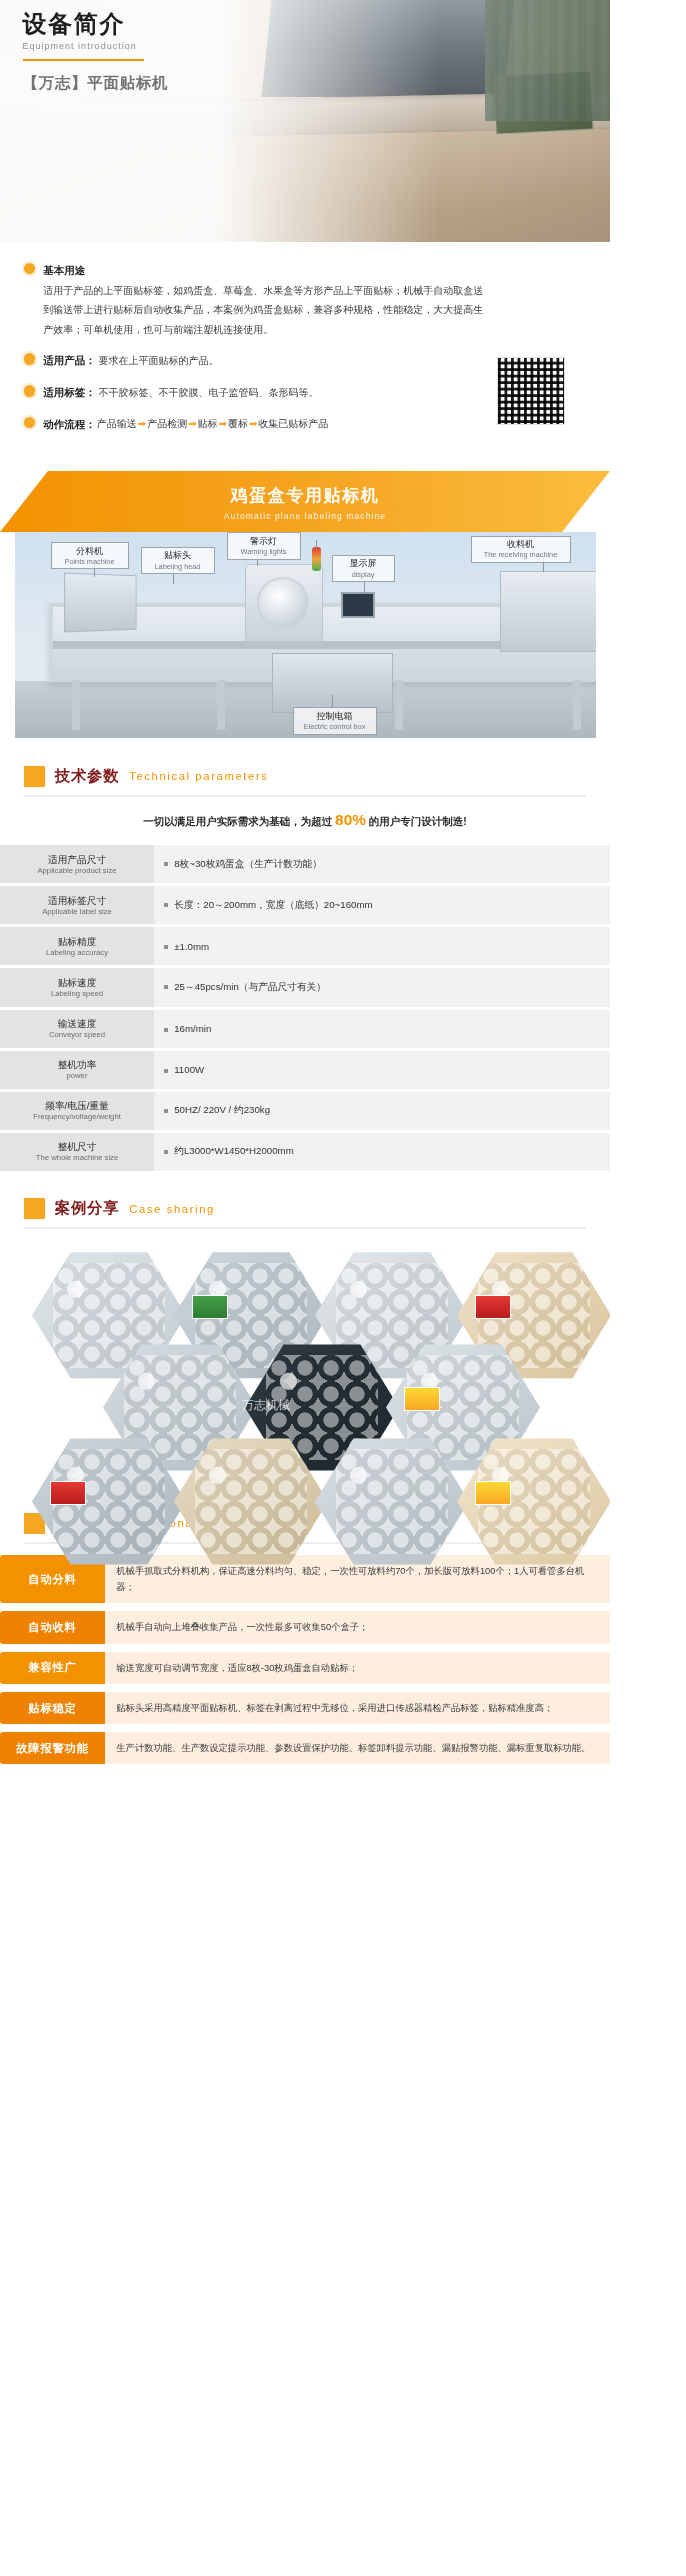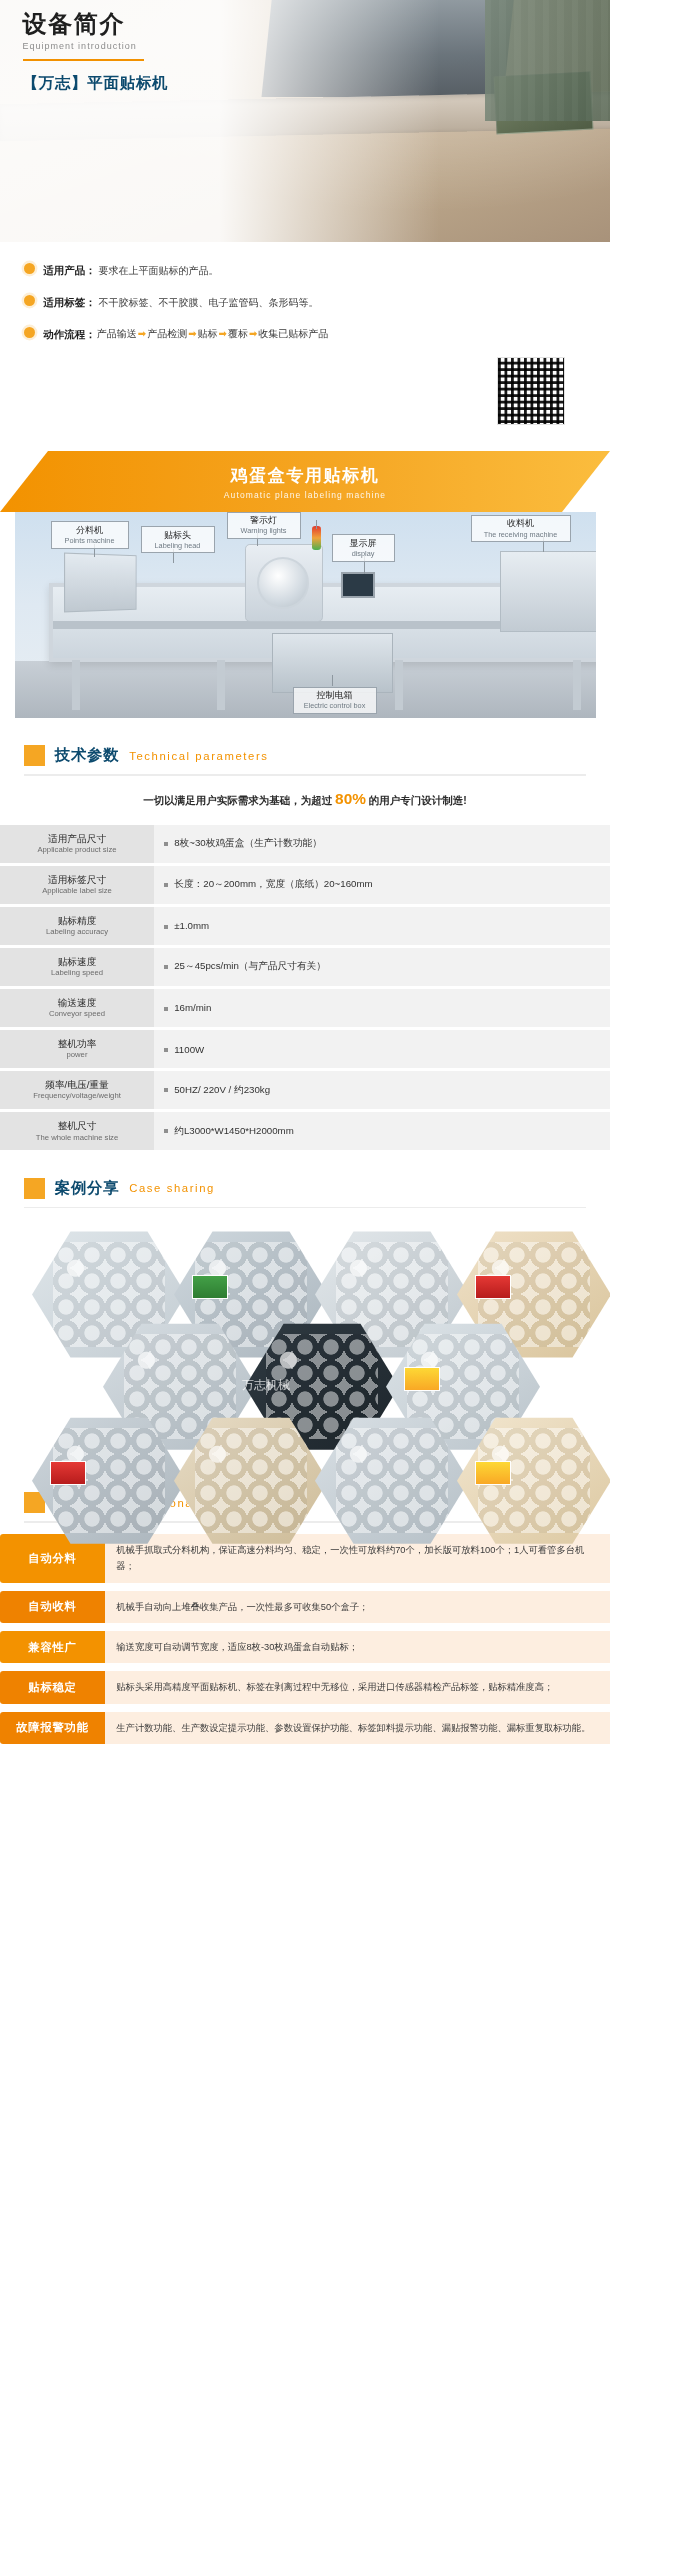--- a/index.html
+++ b/index.html
@@ -56,21 +56,21 @@
   .hero-txt { position:absolute; left:22.6px; top:11.3px; }
   .hero-cn {
     font-size:24px; font-weight:bold; color:#1f1f1f; letter-spacing:1.6px;
     line-height:1.1;
   }
   .hero-en {
     font-size:9px; color:#8c8c8c; letter-spacing:1px; margin-top:3.2px;
   }
   .hero-rule { width:121px; height:2.4px; background:#f29100; margin:8px 0 11.3px; }
   .hero-sub {
-    font-size:15.4px; font-weight:bold; color:#0c4a6e; letter-spacing:0.8px;
+    font-size:15.4px; font-weight:bold; color:#737373; letter-spacing:0.8px;
   }
 
   
   .intro { padding:18px 24px 21px 24px; background:#fff; }
   .irow { display:flex; margin-bottom:11.3px; }
   .dot {
     flex:0 0 auto; width:11.3px; height:11.3px; border-radius:50%;
     background:#f5a623; margin:3.2px 8px 0 0;
     box-shadow:0 0 0 2.4px rgba(245,166,35,.18);
   }
@@ -172,21 +172,21 @@
   .lbl .cn { font-size:9px; color:#1f1f1f; }
   .lbl .en { font-size:7.3px; color:#6f7a83; }
   .lbl.boxed {
     border:0.8px solid #9aa4ad; padding:2.4px 4.8px; background:rgba(255,255,255,.75);
   }
   .leader { position:absolute; background:#8d979f; }
 
   
   .sec-head { display:flex; align-items:center; gap:9.7px; padding:27.5px 24px 8px 24px; }
   .sec-bar { width:21px; height:21px; background:#f5a623; }
-  .sec-cn { font-size:15.4px; font-weight:bold; color:#0c4a6e; letter-spacing:0.8px; }
+  .sec-cn { font-size:15.4px; font-weight:bold; color:#7f1d1d; letter-spacing:0.8px; }
   .sec-en { font-size:11.3px; color:#f39200; letter-spacing:1.6px; }
   .sec-line { height:1.6px; background:#ececec; margin:0 24px 0 24px; }
 
   .lead-note {
     text-align:center; font-size:10.5px; color:#2b2b2b; padding:14.5px 32px 13px 32px; font-weight:bold;
   }
   .lead-note .hl { color:#f39200; font-size:15.4px; }
 
   
   table.spec { width:614px; margin:3.2px auto 0 auto; border-collapse:collapse; }
@@ -265,20 +265,27 @@
       <div class="hero-en">Equipment introduction</div>
       <div class="hero-rule"></div>
       <div class="hero-sub">【万志】平面贴标机</div>
     </div>
   </div>
 
   <div class="intro">
     <div class="intro-wrap">
       <div class="intro-left">
 
+        <div class="irow">
+          <div class="dot"></div>
+          <div class="ibody">
+            <span class="ilabel">基本用途</span>
+            <div>适用于产品的上平面贴标签，如鸡蛋盒、草莓盒、水果盒等方形产品上平面贴标；机械手自动取盒送到输送带上进行贴标后自动收集产品，本案例为鸡蛋盒贴标，兼容多种规格，性能稳定，大大提高生产效率；可单机使用，也可与前端注塑机连接使用。</div>
+          </div>
+        </div>
 
         <div class="irow">
           <div class="dot"></div>
           <div class="ibody">
             <span class="ilabel">适用产品：</span>
             <span>要求在上平面贴标的产品。</span>
           </div>
         </div>
 
         <div class="irow">

